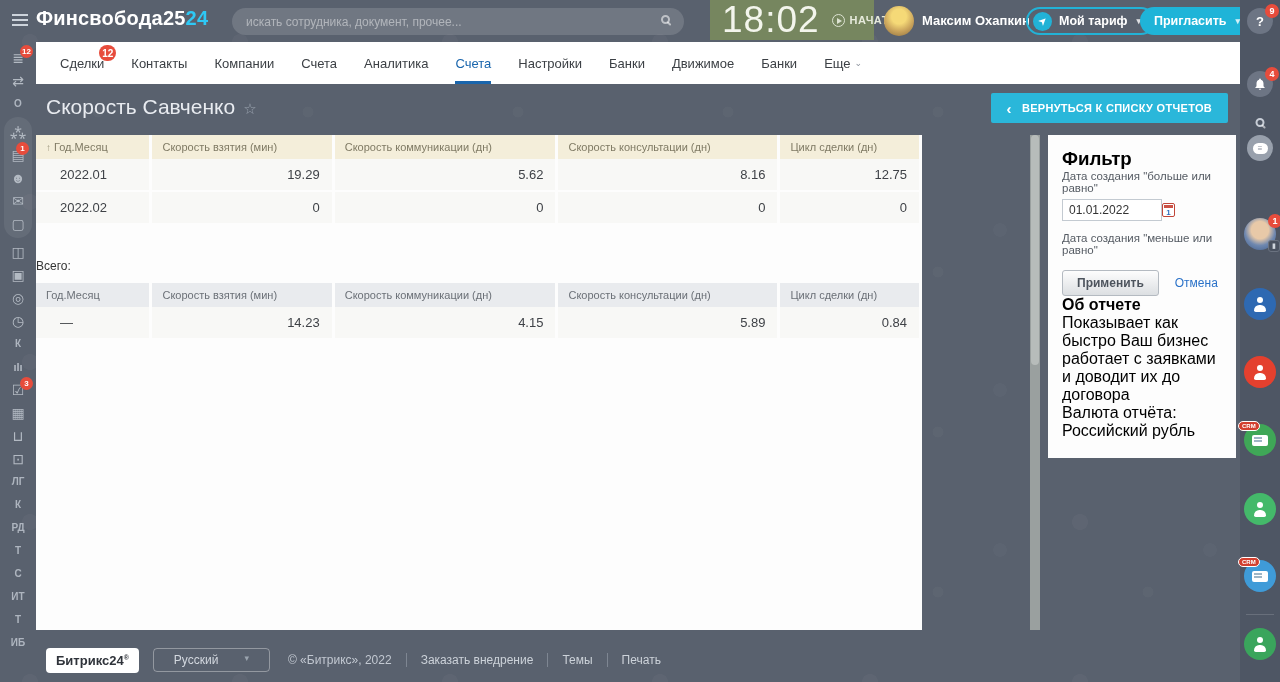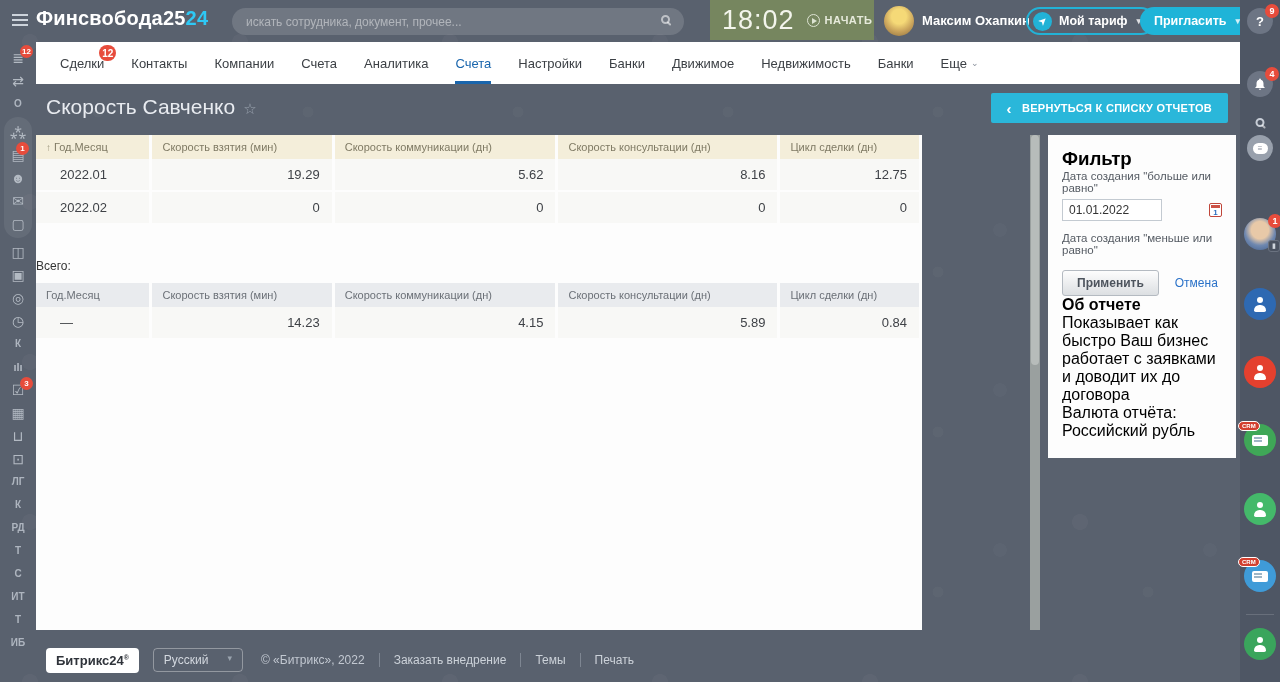--- a/index.html
+++ b/index.html
@@ -25,21 +25,21 @@
   .hsearch input {
     width:100%; height:100%; background:rgba(255,255,255,0.14); border:none; border-radius:14px;
     padding:0 34px 0 14px; font-size:12px; color:#e8ebef; outline:none; font-family:inherit;
   }
   .hsearch input::placeholder { color:rgba(255,255,255,0.45); }
   .lens { display:inline-block; width:9px; height:9px; border:2px solid rgba(255,255,255,0.55); border-radius:50%; position:relative; }
   .lens::after { content:""; position:absolute; width:2px; height:5px; background:rgba(255,255,255,0.55); transform:rotate(-45deg); bottom:-4px; right:-2px; border-radius:1px; }
   .hsearch .lens { position:absolute; right:14px; top:7px; }
 
   .timer { position:absolute; left:710px; top:0; width:164px; height:40px; background:#76865f; display:flex; align-items:center; padding:0 12px; cursor:pointer; }
-  .timer .time { font-size:27px; font-weight:300; color:#f3f5ec; letter-spacing:1px; }
+  .timer .time { font-size:37px; font-weight:300; color:#f3f5ec; letter-spacing:1px; }
   .timer .start { display:flex; align-items:center; gap:5px; margin-left:12px; }
   .play { width:13px; height:13px; border:1px solid #dde3d2; border-radius:50%; position:relative; }
   .play::after { content:""; position:absolute; left:4px; top:3px; border-left:5px solid #dde3d2; border-top:3px solid transparent; border-bottom:3px solid transparent; }
   .timer .start span { font-size:11px; font-weight:bold; color:#e6eadb; letter-spacing:.5px; }
 
   .hava { position:absolute; left:884px; top:6px; width:30px; height:30px; border-radius:50%;
     background:radial-gradient(circle at 50% 35%, #f5d977 0 30%, #caa45c 60%, #8a6a3a 100%); cursor:pointer; }
   .uname { position:absolute; left:922px; top:13px; font-size:13px; font-weight:bold; color:#fff; cursor:pointer; }
   .caret { font-size:9px; color:#9aa3ae; margin-left:4px; }
   .pill { position:absolute; top:7px; height:28px; border-radius:15px; display:flex; align-items:center; font-size:12.5px; font-weight:bold; color:#fff; cursor:pointer; }
@@ -69,35 +69,35 @@
   .scrolltrack { position:absolute; left:1030px; top:135px; width:10px; height:495px; background:#9aa09f; }
   .scrolltrack .thumb { position:absolute; left:1px; top:0; width:8px; height:230px; background:#b7bcba; border-radius:4px; }
   table { width:100%; border-collapse:collapse; table-layout:fixed; }
   th { background:#f4eeda; color:#7f7a64; font-size:11px; font-weight:normal; text-align:left; padding:6px 10px; border-right:3px solid #fdfdfd; overflow:hidden; white-space:nowrap; }
   th .sort { color:#9a947c; margin-right:3px; font-size:10px; }
   td { background:#f8f8f6; font-size:13px; color:#3f4247; padding:8px 12px; border-right:3px solid #fdfdfd; border-bottom:2px solid #fdfdfd; text-align:right; }
   td.cfirst { text-align:left; padding-left:24px; }
   .t2 th { background:#e9ebee; color:#6b7077; }
   .total-label { font-size:12px; color:#333; padding:34px 0 10px 0; }
   .flabel { font-size:11.5px; color:#555b63; margin-bottom:5px; }
-  .frow { display:flex; align-items:center; margin-bottom:11px;justify-content:space-between; }
+  .frow { display:flex; align-items:center; margin-bottom:11px; }
   .frow input { width:100px; height:22px; border:1px solid #c3cad1; font-size:12px; color:#333; padding:0 6px; font-family:inherit; }
   .cal { width:13px; height:14px; background:#fff; border:1px solid #c0463a; border-radius:2px; position:relative; cursor:pointer; }
   .cal::before { content:""; position:absolute; left:1px; right:1px; top:1px; height:3px; background:#cc5246; }
   .cal::after { content:"1"; position:absolute; left:0; right:0; top:4px; text-align:center; font-size:8px; color:#2d6fc0; font-weight:bold; }
   .fbtns { display:flex; align-items:center; gap:16px; margin-top:14px; }
   .applybtn { background:linear-gradient(#fdfdfd,#dcdfe2); border:1px solid #b4bac1; border-radius:3px; font-size:12px; font-weight:bold; color:#4d545d; padding:5px 14px; cursor:pointer; font-family:inherit; }
   .cancel { font-size:12px; color:#2b72c8; cursor:pointer; }
   .filterwrap { position:absolute; left:1048px; top:135px; width:188px; background:#fdfdfd; padding:13px 14px 18px; }
 
   
   .footer { position:absolute; left:46px; top:645px; width:1190px; height:30px; display:flex; align-items:center; font-size:12px; color:#c2c8d1; gap:14px; }
   .brandbtn { background:#fff; border-radius:4px; padding:5px 10px; font-weight:bold; color:#2f333a; font-size:13px; cursor:pointer; }
   .brandbtn sup { font-size:7px; }
-  .langbtn { border:1px solid rgba(255,255,255,0.35); border-radius:4px; padding:4px 10px; color:#d3d8df; display:flex; align-items:flex-start; gap:15px; cursor:pointer; }
+  .langbtn { border:1px solid rgba(255,255,255,0.35); border-radius:4px; padding:4px 20px; color:#d3d8df; display:flex; align-items:flex-start; gap:22px; cursor:pointer; }
   .fcopy { margin-left:4px; }
   .flink { padding-left:14px; border-left:1px solid #7e8692; cursor:pointer; color:#ccd2d9; }
 
   
   .leftrail { position:absolute; left:0; top:42px; width:36px; bottom:0; display:flex; flex-direction:column; align-items:center; padding-top:4px; }
   .lri { position:relative; width:36px; height:23px; display:flex; align-items:center; justify-content:center; color:#b3bac3; font-size:14px; cursor:pointer; flex:none; }
   .lri.sm { font-size:11px; }
   .lri .lbadge { position:absolute; top:-1px; right:3px; min-width:13px; height:13px; border-radius:7px; background:#e74c3c; color:#fff; font-size:8px; font-weight:bold; display:flex; align-items:center; justify-content:center; padding:0 2px; }
   .lgroup { background:rgba(255,255,255,0.07); border-radius:14px; padding:3px 0; display:flex; flex-direction:column; align-items:center; width:28px; margin:2px 0; }
   .lgroup .lri { width:28px; }
@@ -180,23 +180,20 @@
   <div class="tab">
       <span>Настройки</span>
     </div>
   <div class="tab">
       <span>Банки</span>
     </div>
   <div class="tab">
       <span>Движимое</span>
     </div>
   <div class="tab">
-      <span>Недвижимость</span>
-    </div>
-  <div class="tab">
       <span>Банки</span>
     </div>
   <div class="tab">
       <span>Еще</span>
       <span class="caret">⌄</span>
     </div>
 </nav>
 
 <div class="titlerow">
   <div class="ptitle"><span>Скорость Савченко</span><span class="star">☆</span></div>

